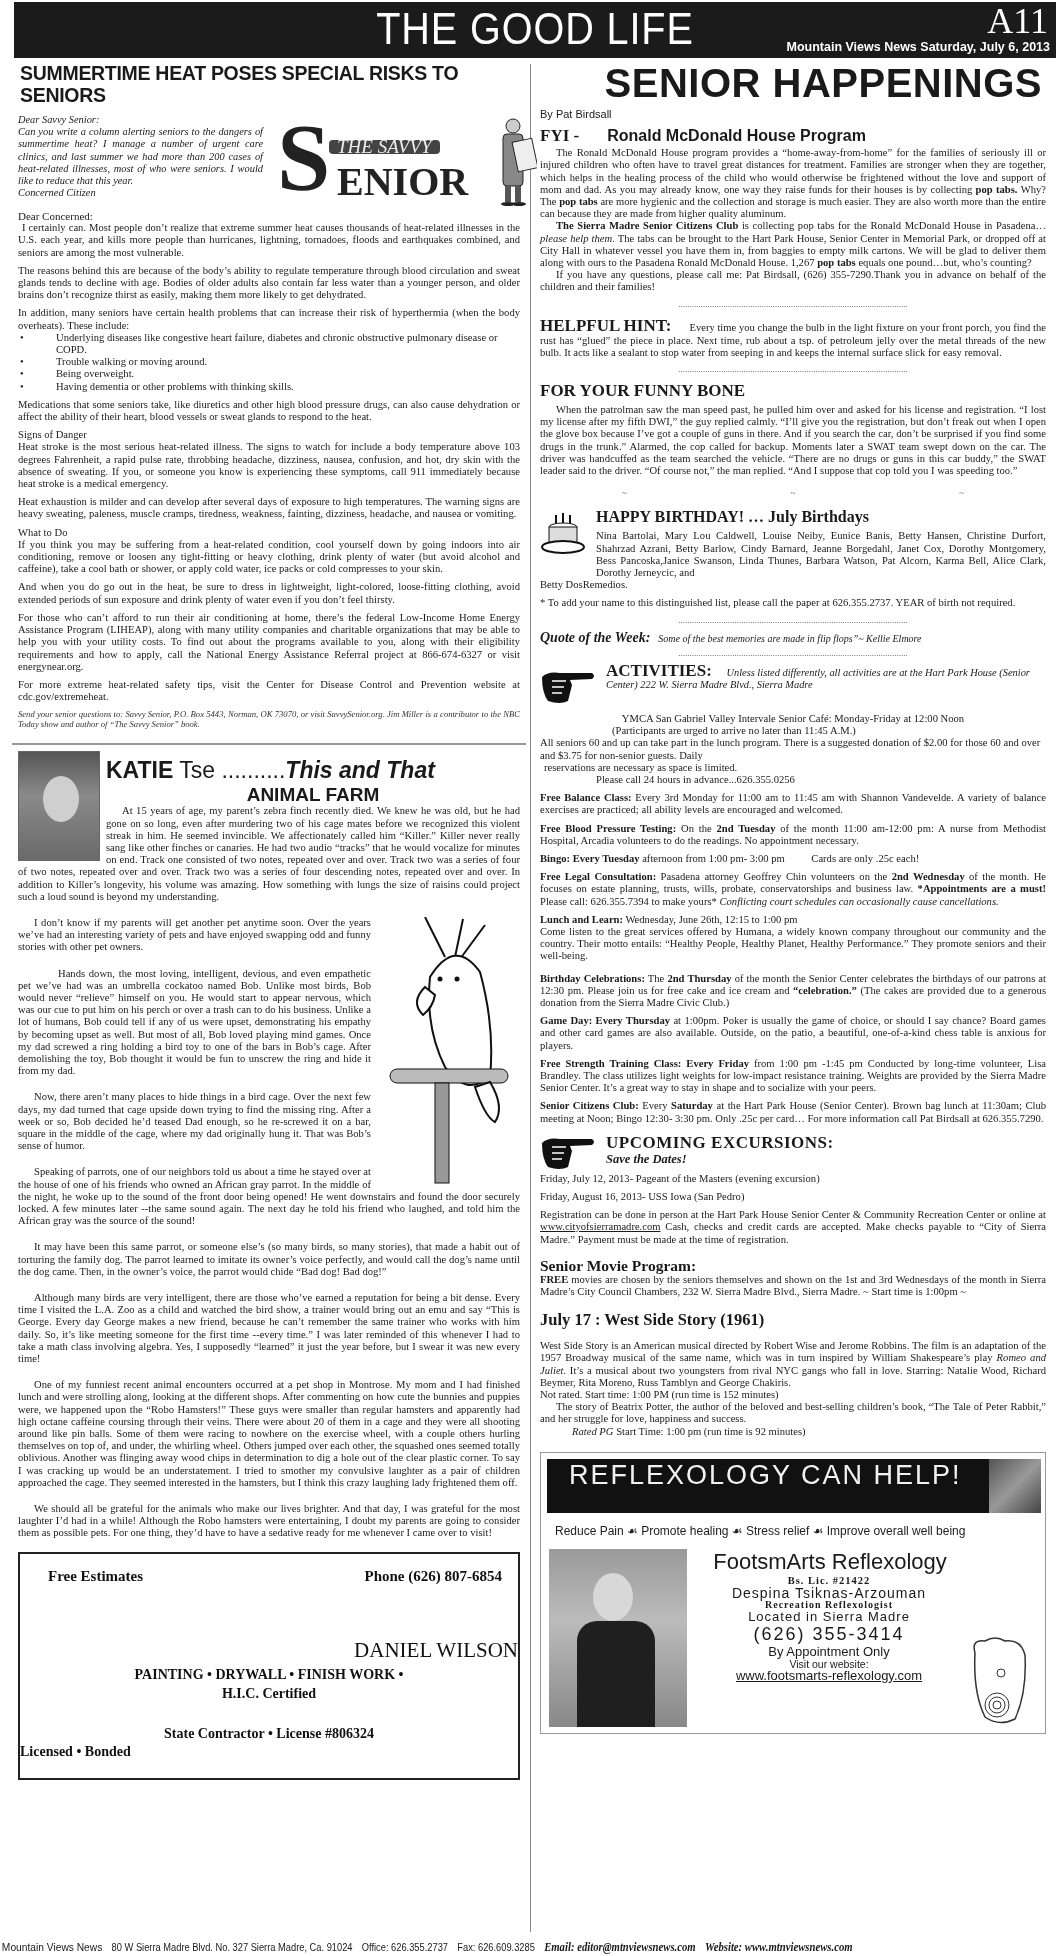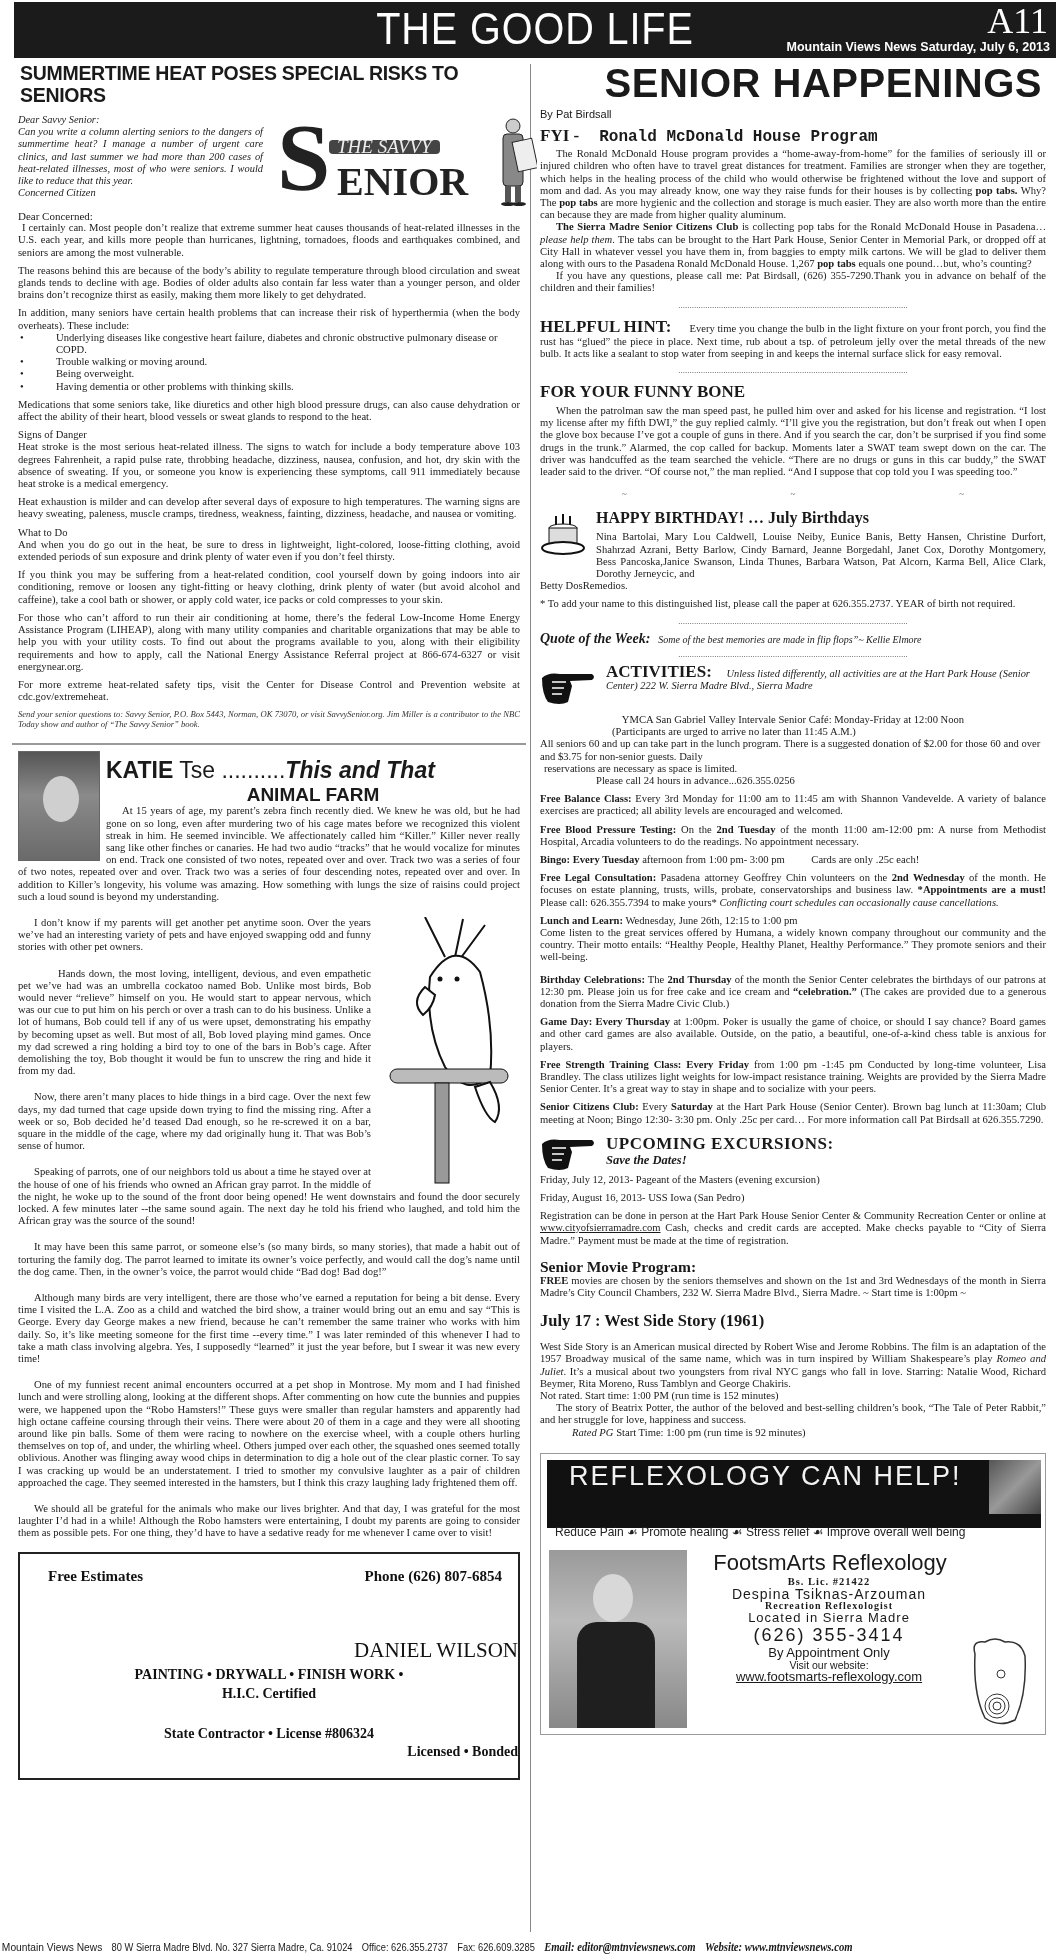--- a/index.html
+++ b/index.html
@@ -38,47 +38,47 @@
 .indent{text-indent:16px}
 .wrap-area{position:relative}
 .parrot{float:right;width:135px;height:270px;margin:0 0 0 14px;position:relative}
 .ad-dw{border:2px solid #222;height:228px;margin-top:6px;position:relative;font-family:"Liberation Serif",serif;font-weight:bold;color:#111}
 .ad-dw .fe{position:absolute;left:28px;top:16px;font-size:15px}
 .ad-dw .ph{position:absolute;right:16px;top:16px;font-size:15px}
 .ad-dw .nm{position:absolute;left:0;right:0;top:90px;text-align:right;font-size:21px;font-weight:normal}
 .ad-dw .sv{position:absolute;left:0;right:0;top:115px;text-align:center;font-size:14px}
 .ad-dw .hic{position:absolute;left:0;right:0;top:134px;text-align:center;font-size:14px}
 .ad-dw .lic{position:absolute;left:0;right:0;top:174px;text-align:center;font-size:14px}
-.ad-dw .lb{position:absolute;left:0;right:0;top:192px;text-align:right;font-size:14px}
+.ad-dw .lb{position:absolute;left:0;right:0;top:192px;text-align:left;font-size:14px}
 .h-senior{font-family:"Liberation Sans",sans-serif;font-weight:bold;font-size:40px;line-height:42px;text-align:right;padding-right:4px;letter-spacing:.5px}
 .byline{font-family:"Liberation Sans",sans-serif;font-size:11px;margin:4px 0 6px 0}
 .fyi{font-size:17px;line-height:20px;font-weight:bold;margin-bottom:1px}
 .fyi .lab{font-family:"Liberation Serif",serif}
-.fyi .t{font-family:Liberation Mono, monospace;margin-left:20px;font-size:16px}
+.fyi .t{font-family:Liberation Sans, sans-serif;margin-left:28px;font-size:16px}
 .dots{text-align:center;letter-spacing:0;color:#444;font-size:9px;line-height:8px;margin:4px 0 8px 0;overflow:hidden;white-space:nowrap}
 .h-serif{font-family:"Liberation Serif",serif;font-weight:bold;font-size:17px;line-height:19px}
 .tildes{display:flex;justify-content:space-around;color:#555;font-size:9px;margin:10px 0 8px}
 .bday{display:flex;gap:10px}
 .cake{flex:0 0 46px;height:50px;position:relative}
 .bday-h{font-family:"Liberation Serif",serif;font-weight:bold;font-size:16px;line-height:20px;margin-bottom:3px}
 .quote{margin:6px 0 2px}
 .quote .lab{font-weight:bold;font-style:italic;font-size:14px}
 .quote .txt{font-style:italic;font-size:10px;margin-left:8px}
 .act-head{display:flex;gap:10px;margin-bottom:6px}
 .hand{flex:0 0 56px;height:42px;position:relative}
 .act-title{font-weight:bold;font-size:17px;font-family:"Liberation Serif",serif}
 .act-note{font-style:italic;font-size:10.4px}
 .center{text-align:center}
 .exc-title{font-family:"Liberation Serif",serif;font-weight:900;font-size:17px;letter-spacing:.5px;margin-top:6px}
 .save{font-style:italic;font-weight:bold;font-size:12.5px;margin:4px 0 6px 0}
 .movie-h{font-weight:bold;font-size:15.5px;line-height:16px}
 .wss{font-weight:bold;font-size:16.5px;line-height:20px;margin:12px 0 10px}
 .link{text-decoration:underline}
 .ad-ref{border:1px solid #999;height:282px;margin-top:14px;position:relative}
-.ad-ref .banner{position:absolute;left:6px;top:6px;right:4px;height:68px;background:#111;color:#f2f2f2}
+.ad-ref .banner{position:absolute;left:6px;top:6px;right:4px;height:54px;background:#111;color:#f2f2f2}
 .ad-ref .banner .bt{position:absolute;left:22px;top:10px;font-family:"Liberation Sans",sans-serif;font-size:27px;letter-spacing:2px;font-weight:normal}
 .ad-ref .banner .bp{position:absolute;right:0;top:0;width:52px;height:54px;background:linear-gradient(135deg,#555,#999 50%,#444)}
 .ad-ref .ben{position:absolute;left:14px;right:10px;top:72px;font-family:"Liberation Sans",sans-serif;font-size:12px;color:#222;white-space:nowrap}
 .ad-ref .ph{position:absolute;left:8px;top:96px;width:138px;height:178px;background:linear-gradient(180deg,#9a9a9a,#bbb 40%,#888);}
 .ad-ref .ph .hd{position:absolute;left:44px;top:24px;width:40px;height:48px;border-radius:50%;background:#d8d8d8}
 .ad-ref .ph .bd{position:absolute;left:28px;top:72px;width:78px;height:106px;background:#1f1f1f;border-radius:20px 20px 0 0}
 .ad-ref .info{position:absolute;left:152px;right:10px;top:96px;text-align:center;font-family:"Liberation Sans",sans-serif}
 .ad-ref .biz{font-size:22px;line-height:26px;margin-right:60px;margin-left:-8px}
 .ad-ref .lic{font-family:"Liberation Serif",serif;font-weight:bold;font-size:10.5px;letter-spacing:1px;margin-right:70px}
 .ad-ref .nm{font-size:14px;letter-spacing:1px;margin-right:70px}
@@ -134,22 +134,22 @@
       <li>Underlying diseases like congestive heart failure, diabetes and chronic obstructive pulmonary disease or COPD.</li>
       <li>Trouble walking or moving around.</li>
       <li>Being overweight.</li>
       <li>Having dementia or other problems with thinking skills.</li>
     </ul>
     <p>Medications that some seniors take, like diuretics and other high blood pressure drugs, can also cause dehydration or affect the ability of their heart, blood vessels or sweat glands to respond to the heat.</p>
     <p class="sub">Signs of Danger</p>
     <p>Heat stroke is the most serious heat-related illness. The signs to watch for include a body temperature above 103 degrees Fahrenheit, a rapid pulse rate, throbbing headache, dizziness, nausea, confusion, and hot, dry skin with the absence of sweating. If you, or someone you know is experiencing these symptoms, call 911 immediately because heat stroke is a medical emergency.</p>
     <p>Heat exhaustion is milder and can develop after several days of exposure to high temperatures. The warning signs are heavy sweating, paleness, muscle cramps, tiredness, weakness, fainting, dizziness, headache, and nausea or vomiting.</p>
     <p class="sub">What to Do</p>
+    <p>If you think you may be suffering from a heat-related condition, cool yourself down by going indoors into air conditioning, remove or loosen any tight-fitting or heavy clothing, drink plenty of water (but avoid alcohol and caffeine), take a cool bath or shower, or apply cold water, ice packs or cold compresses to your skin.</p>
     <p>And when you do go out in the heat, be sure to dress in lightweight, light-colored, loose-fitting clothing, avoid extended periods of sun exposure and drink plenty of water even if you don’t feel thirsty.</p>
-    <p>If you think you may be suffering from a heat-related condition, cool yourself down by going indoors into air conditioning, remove or loosen any tight-fitting or heavy clothing, drink plenty of water (but avoid alcohol and caffeine), take a cool bath or shower, or apply cold water, ice packs or cold compresses to your skin.</p>
     <p>For those who can’t afford to run their air conditioning at home, there’s the federal Low-Income Home Energy Assistance Program (LIHEAP), along with many utility companies and charitable organizations that may be able to help you with your utility costs. To find out about the programs available to you, along with their eligibility requirements and how to apply, call the National Energy Assistance Referral project at 866-674-6327 or visit energynear.org.</p>
     <p>For more extreme heat-related safety tips, visit the Center for Disease Control and Prevention website at cdc.gov/extremeheat.</p>
     <p class="small-it">Send your senior questions to: Savvy Senior, P.O. Box 5443, Norman, OK 73070, or visit SavvySenior.org. Jim Miller is a contributor to the NBC Today show and author of “The Savvy Senior” book.</p>
   </article>
 
   <div class="hr"></div>
 
   <article>
     <div class="katie-head">
       <div class="photo-katie">

